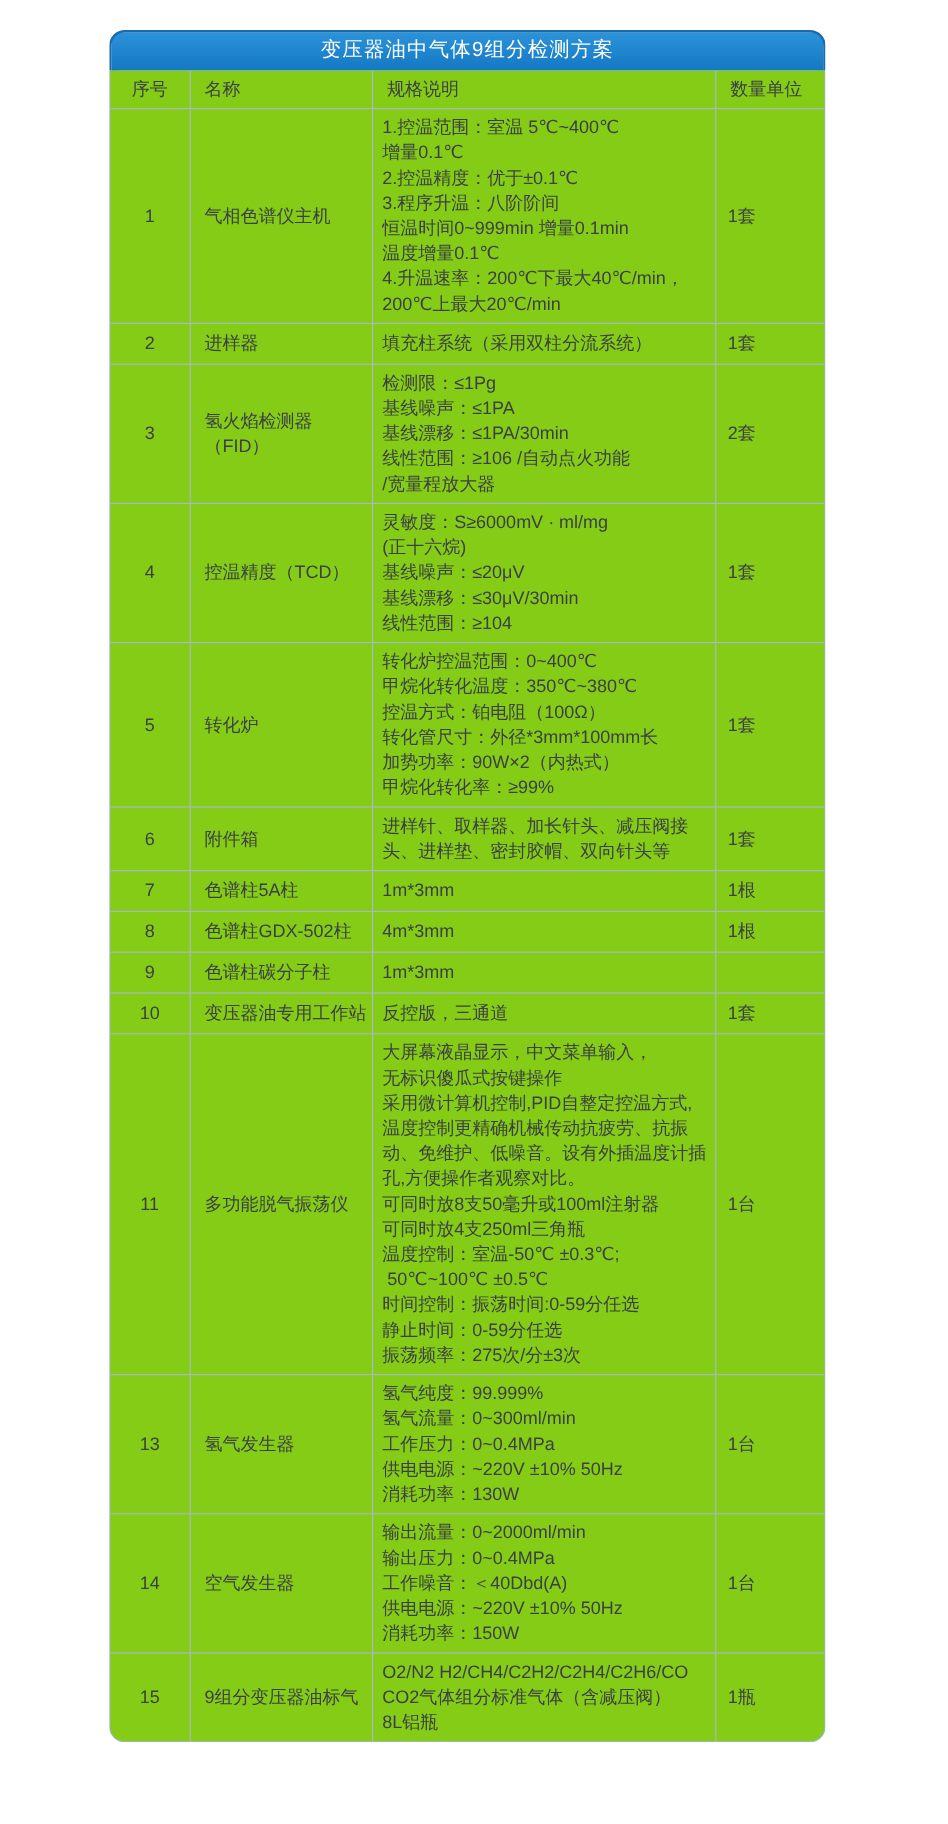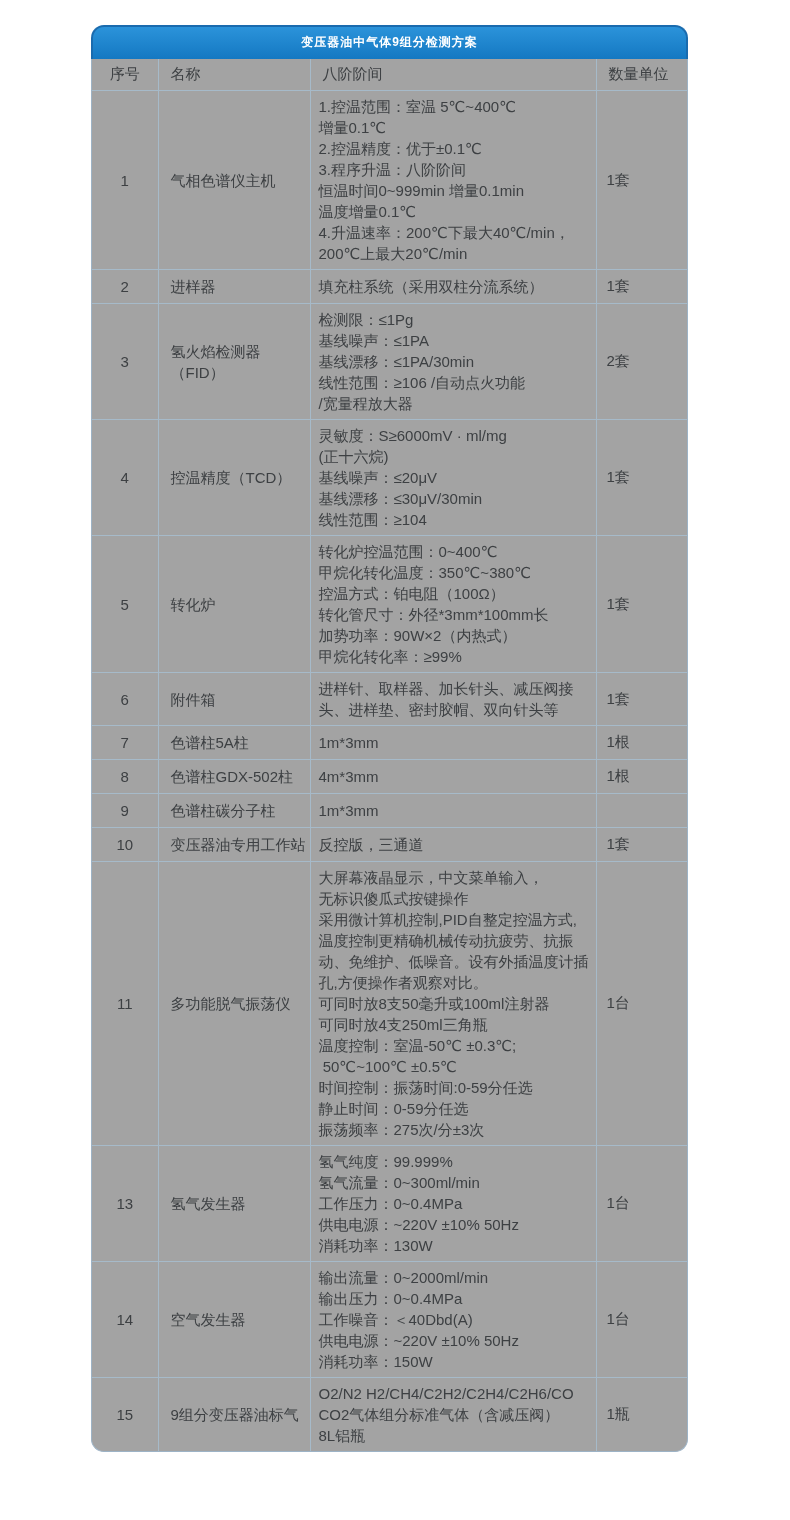--- a/index.html
+++ b/index.html
@@ -19,31 +19,31 @@
 
   .title-bar {
     background: linear-gradient(180deg, #2b93da 0%, #1478c2 100%);
     border: 2px solid #1a6bae;
     border-bottom: none;
     border-radius: 13px 13px 0 0;
     height: 34px;
     line-height: 30px;
     text-align: center;
     color: #ffffff;
-    font-size: 12px;
-    font-weight: bold;
+    font-size: 17px;
+    font-weight: normal;
     letter-spacing: 1px;
   }
 
   .tbl-wrap {
     border: 1px solid #9db3c6;
     border-top: none;
     border-radius: 0 0 13px 13px;
     overflow: hidden;
-    background: #a3a3a3;
+    background: #84cc16;
   }
 
   table {
     width: 100%;
     border-collapse: collapse;
     border-style: hidden; 
     table-layout: fixed;
   }
   col.c1 { width: 66px; }
   col.c2 { width: 152px; }
@@ -82,21 +82,21 @@
       <colgroup>
         <col class="c1">
           <col class="c2">
           <col class="c3">
           <col class="c4">
       </colgroup>
       <thead>
         <tr>
           <th class="center">序号</th>
           <th>名称</th>
-          <th>八阶阶间</th>
+          <th>规格说明</th>
           <th>数量单位</th>
         </tr>
       </thead>
       <tbody>
           <tr>
     <td class="c-no">1</td>
     <td class="c-name">气相色谱仪主机</td>
     <td class="c-spec">1.控温范围：室温 5℃~400℃
 增量0.1℃
 2.控温精度：优于±0.1℃

